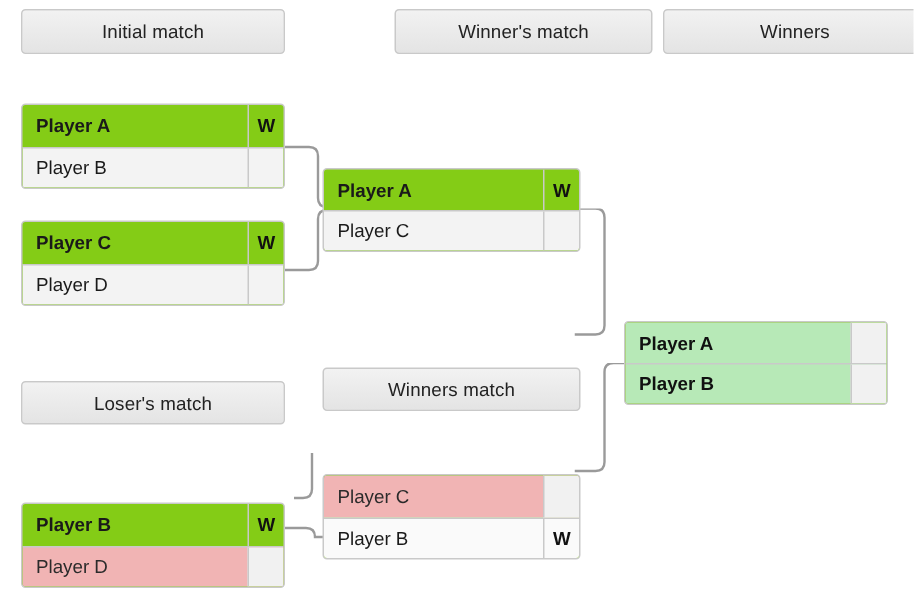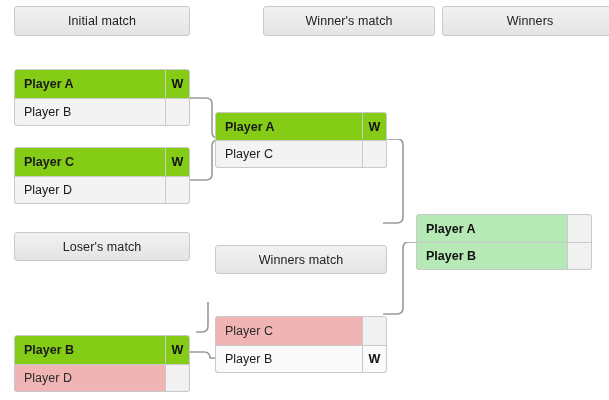--- a/index.html
+++ b/index.html
@@ -105,21 +105,21 @@
       </svg>
     </div>
     <div class="conn" style="left: 383px; top: 242px; width: 50px; height: 104px;">
       <svg width="50" height="104" viewBox="0 0 50 104">
         <path d="M0,72 H14 Q20,72 20,66 V6 Q20,0 26,0 H40" fill="none" stroke="#9a9a9a" stroke-width="1.6"></path>
       </svg>
     </div>
     <div class="hdr" style="left: 14px; top: 6px; width: 176px; height: 30px;">Initial match</div>
     <div class="hdr" style="left: 215px; top: 6px; width: 172px; height: 30px; margin-left: 48px;">Winner's match</div>
     <div class="hdr" style="left: 416px; top: 6px; width: 176px; height: 30px; margin-left: 26px;">Winners</div>
-    <div class="hdr" style="left: 14px; top: 232px; width: 176px; height: 29px;">Loser's match</div>
+    <div class="hdr" style="left: 14px; top: 254px; width: 176px; height: 29px;">Loser's match</div>
     <div class="hdr" style="left: 215px; top: 245px; width: 172px; height: 29px;">Winners match</div>
     <div class="match" style="left: 14px; top: 69px; width: 176px; height: 57px;">
       <div class="slot win">
         <div class="nm">Player A</div>
         <div class="res">W</div>
       </div>
       <div class="slot neutral">
         <div class="nm">Player B</div>
         <div class="res"></div>
       </div>

